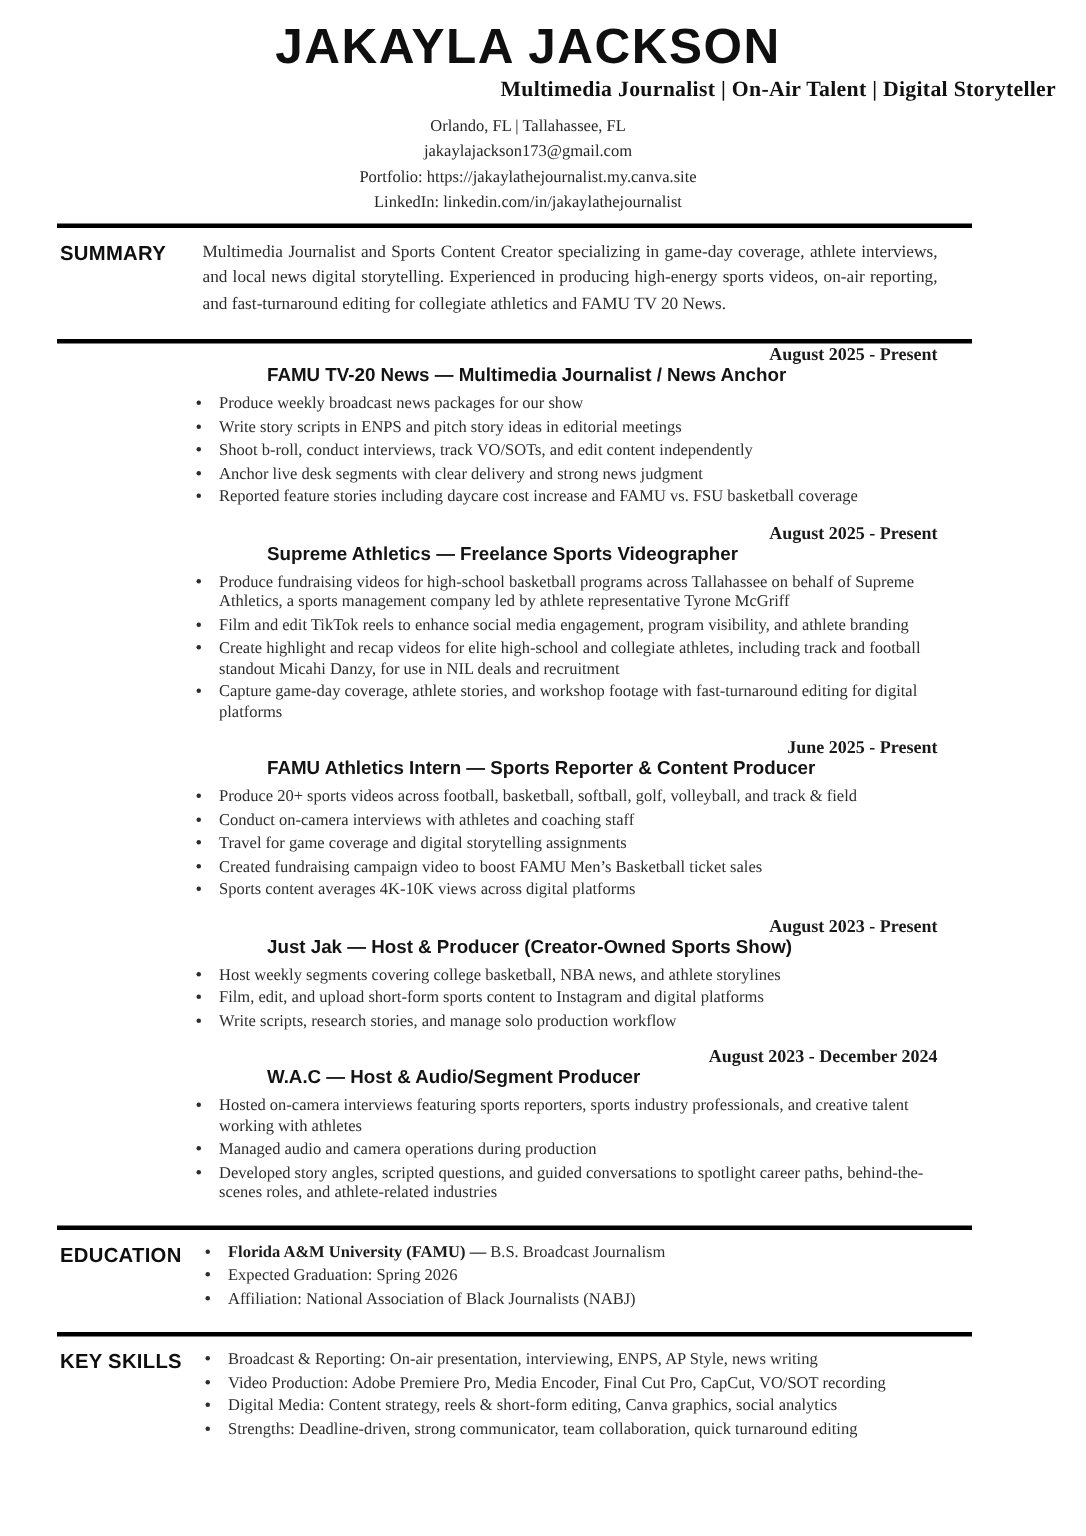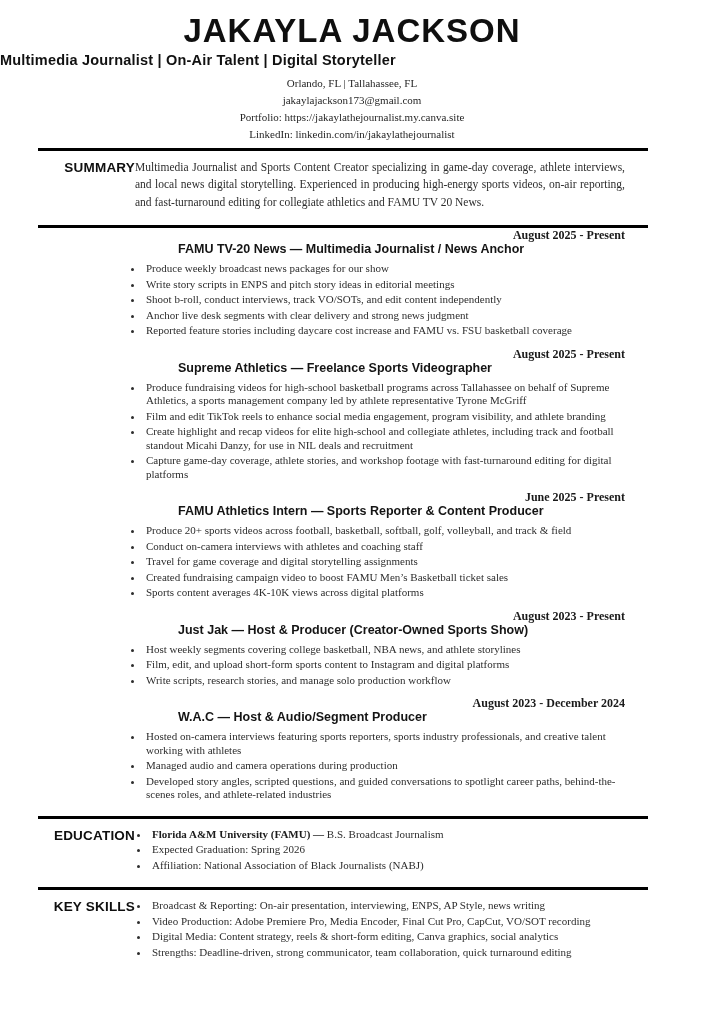--- a/index.html
+++ b/index.html
@@ -14,37 +14,37 @@
   .page { width: 704px; height: 1024px; padding-top: 14px; }
 
   
   .name {
     margin: 0; text-align: center;
     font-family: "Liberation Sans", sans-serif;
     font-weight: bold; font-size: 33px; line-height: 1.05;
     letter-spacing: 1px; color: #0f0f0f;
   }
   .tagline {
-    margin-top: 3px; text-align: left;
-    font-family: Liberation Sans, sans-serif;
+    margin-top: 3px; text-align: right;
+    font-family: Liberation Serif, serif;
     font-weight: bold; font-size: 14.5px; color: #111;
     letter-spacing: 0.2px;
   }
   .contact { margin-top: 7px; text-align: center; font-size: 11px; line-height: 17px; color: #262626; }
 
   
   .rule { height: 3px; background: #000; margin: 5px 56px 0 38px; }
 
   
   .section { display: flex; padding: 8px 79px 9px 40px; }
   .section-label {
     flex: none; width: 95px;
     font-family: "Liberation Sans", sans-serif;
     font-weight: bold; font-size: 13.5px; color: #0f0f0f;
-    letter-spacing: 0.2px; line-height: 16px; padding-top: 1px; text-align: right;
+    letter-spacing: 0.2px; line-height: 16px; padding-top: 1px;
   }
   .section-body { flex: 1; min-width: 0; }
   .summary-text { font-size: 11.5px; line-height: 17.5px; text-align: justify; color: #2d2d2d; }
 
   .dot-list { margin: 0; padding-left: 15px; }
   .dot-list li { font-size: 11px; line-height: 15.5px; padding-left: 2px; color: #2d2d2d; }
   .edu-bold { font-weight: bold; color: #1c1c1c; }
 
   
   .work-heading {

